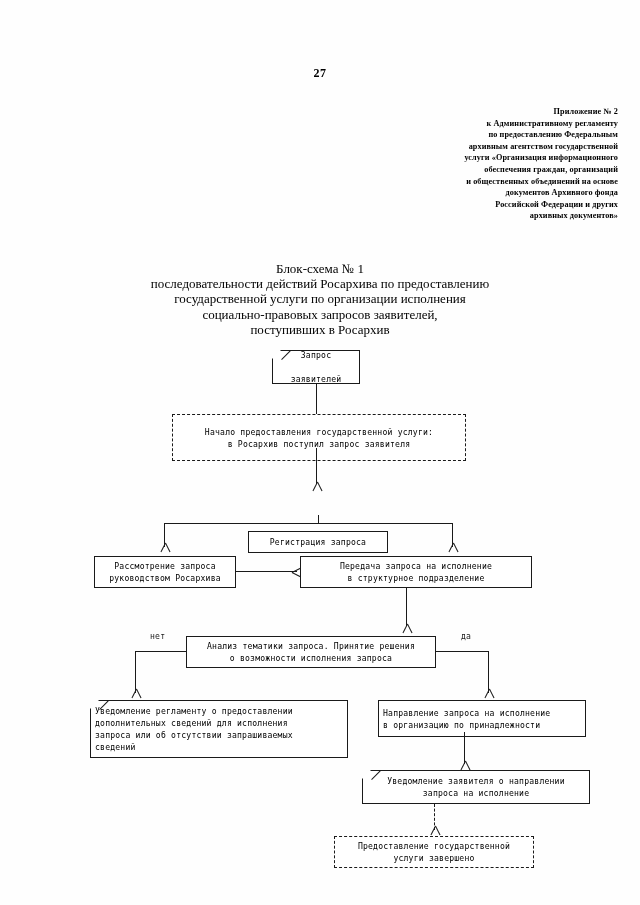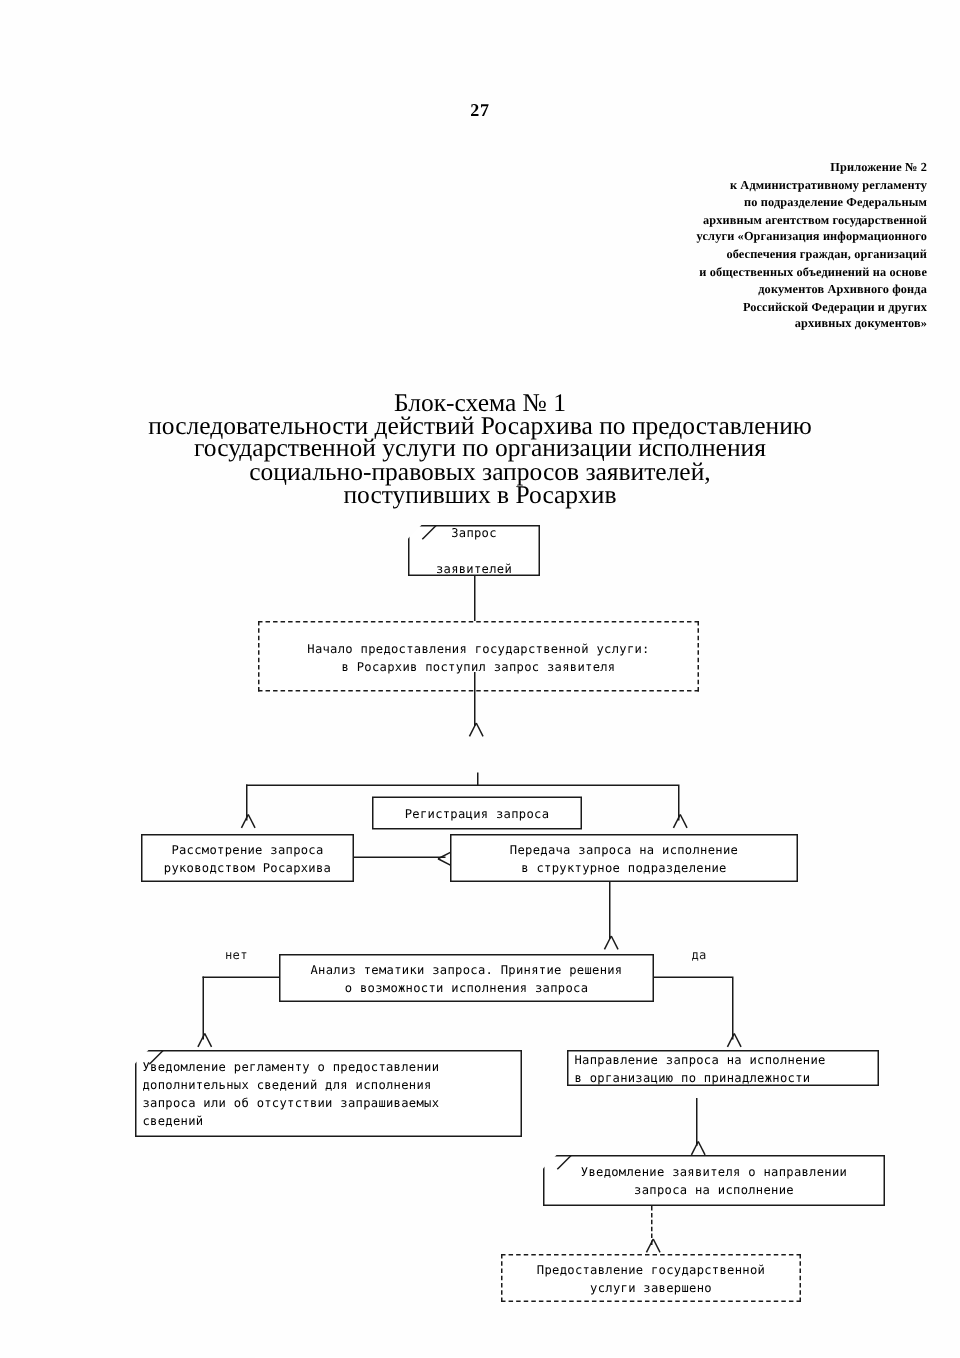--- a/index.html
+++ b/index.html
@@ -48,21 +48,21 @@
   }
   .appendix-block .line { display: block; white-space: nowrap; }
 
   
   .diagram-title {
     position: absolute;
     left: 0;
     top: 261px;
     width: 640px;
     text-align: center;
-    font-size: 17px;
+    font-size: 13px;
     line-height: 15.2px;
   }
   .diagram-title .line { display: block; }
 
   
   #flow {
     position: absolute;
     left: 0; top: 0;
     width: 640px; height: 905px;
   }
@@ -161,21 +161,21 @@
 </head>
 <body>
 
 <div id="page">
 
   <div class="page-number">27</div>
 
   <div class="appendix-block">
     <span class="line">Приложение № 2</span>
     <span class="line">к Административному регламенту</span>
-    <span class="line">по подразделение Федеральным</span>
+    <span class="line">по предоставлению Федеральным</span>
     <span class="line">архивным агентством государственной</span>
     <span class="line">услуги «Организация информационного</span>
     <span class="line">обеспечения граждан, организаций</span>
     <span class="line">и общественных объединений на основе</span>
     <span class="line">документов Архивного фонда</span>
     <span class="line">Российской Федерации и других</span>
     <span class="line">архивных документов»</span>
   </div>
 
   <div class="diagram-title">
@@ -245,21 +245,21 @@
     <div class="arrow-down" style="left:483px; top:689px;"></div>
     <div class="branch-label" style="left:461px; top:631px;">да</div>
 
     <div class="node doc left" style="left:90px; top:700px; width:258px; height:58px;">
       <span class="line">Уведомление регламенту о предоставлении</span>
       <span class="line">дополнительных сведений для исполнения</span>
       <span class="line">запроса или об отсутствии запрашиваемых</span>
       <span class="line">сведений</span>
     </div>
 
-    <div class="node solid left" style="left:378px; top:700px; width:208px; height:24px;">
+    <div class="node solid left" style="left:378px; top:700px; width:208px; height:37px;">
       <span class="line">Направление запроса на исполнение</span>
       <span class="line">в организацию по принадлежности</span>
     </div>
 
     <div class="ln v" style="left:464px; top:732px; height:32px;"></div>
     <div class="arrow-down" style="left:459px; top:761px;"></div>
 
     <div class="node doc center" style="left:362px; top:770px; width:228px; height:34px;">
       <span class="line">Уведомление заявителя о направлении</span>
       <span class="line">запроса на исполнение</span>

